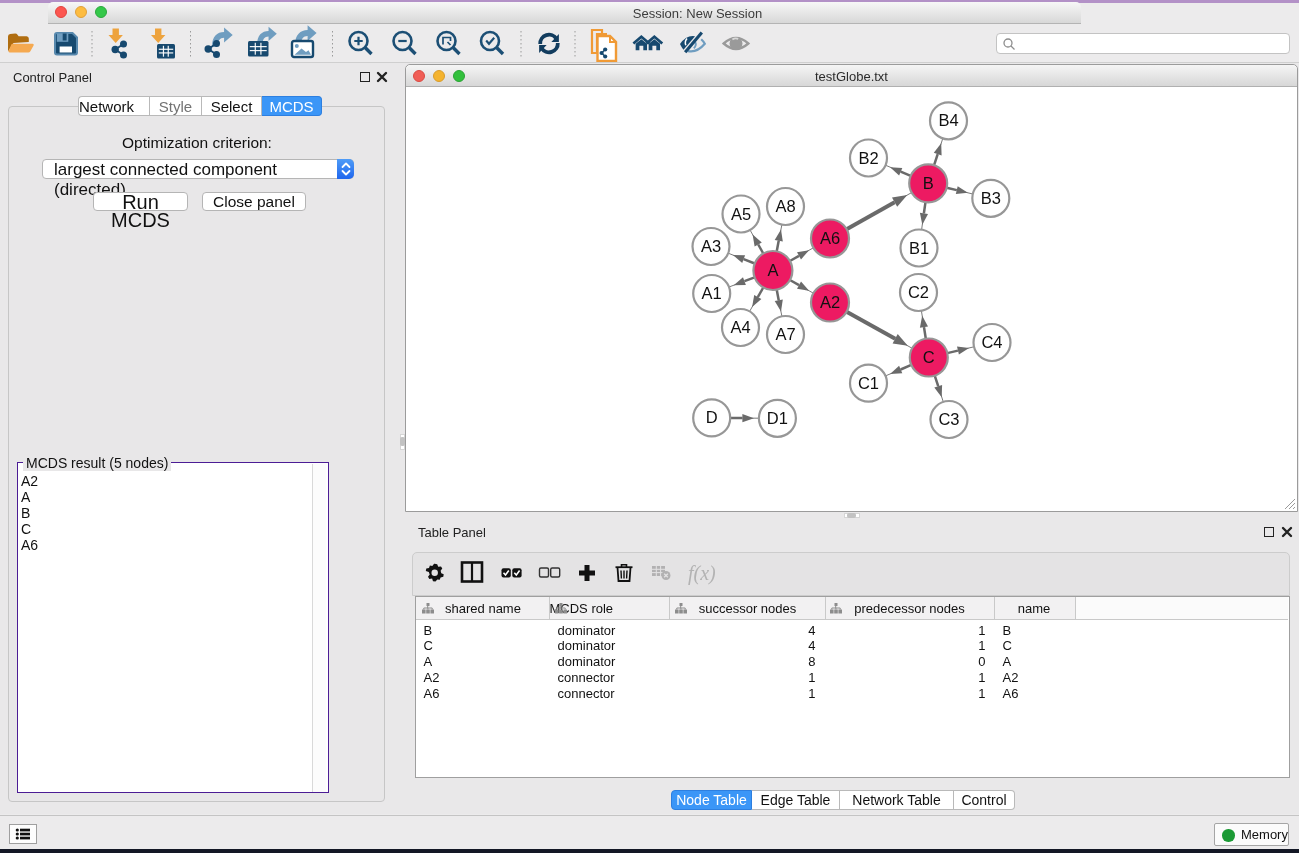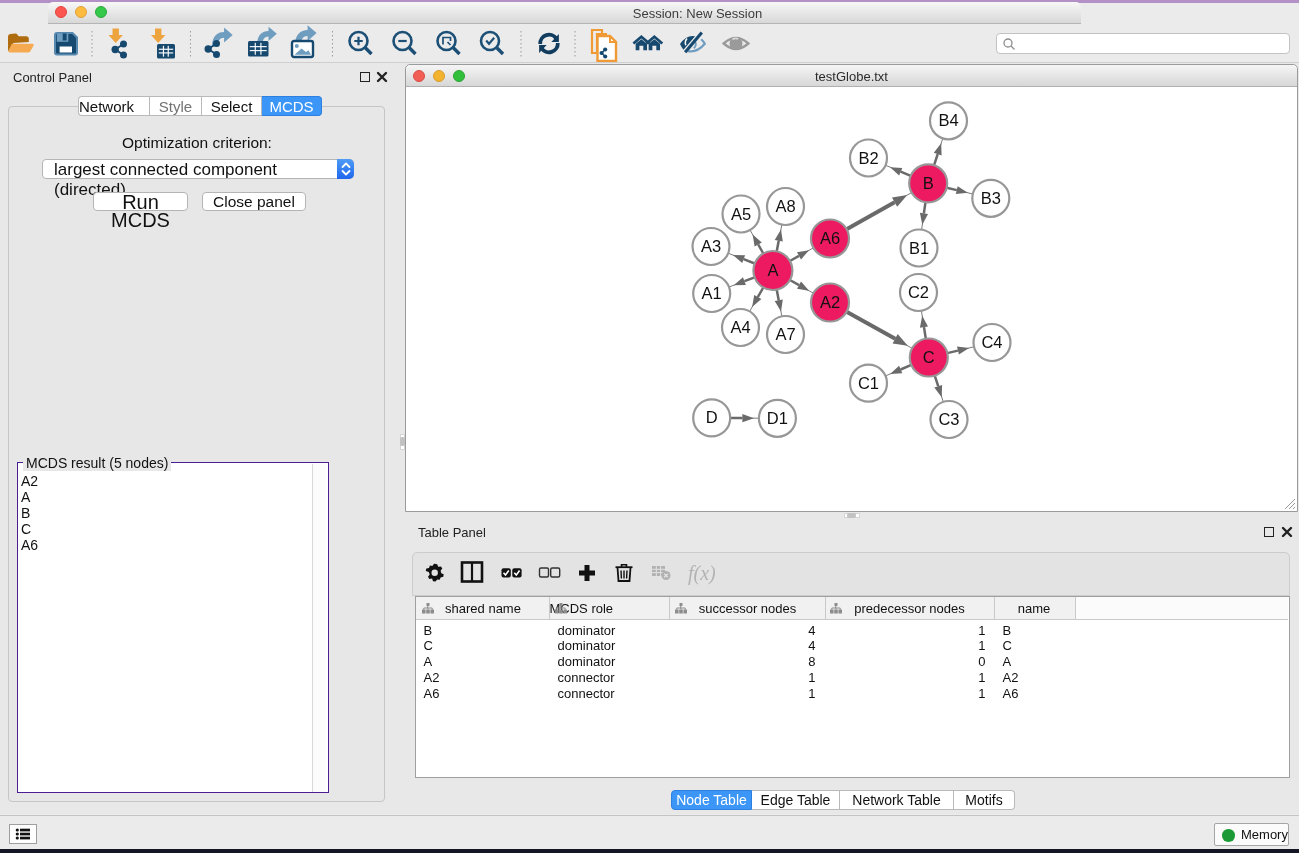--- a/index.html
+++ b/index.html
@@ -418,21 +418,21 @@
       <div class="abs" style="left:142px;top:89px;color:#111;">connector</div>
       <div class="abs" style="left:253px;top:89px;width:147px;text-align:right;color:#111;">1</div>
       <div class="abs" style="left:409px;top:89px;width:161px;text-align:right;color:#111;">1</div>
       <div class="abs" style="left:587px;top:89px;color:#111;">A6</div>
     </div>
 
   <div class="abs" style="left:266px;top:271px;height:20px;display:flex;font-size:14px;">
     <div style="width:81px;background:#3b96f7;border:1px solid #2d7fe0;border-radius:4px 0 0 4px;text-align:center;line-height:19px;color:#fff;">Node Table</div>
     <div style="width:88px;background:#fff;border:1px solid #b9b9b9;border-left:none;text-align:center;line-height:19px;color:#111;">Edge Table</div>
     <div style="width:114px;background:#fff;border:1px solid #b9b9b9;border-left:none;text-align:center;line-height:19px;color:#111;">Network Table</div>
-    <div style="width:61px;background:#fff;border:1px solid #b9b9b9;border-left:none;border-radius:0 4px 4px 0;text-align:center;line-height:19px;color:#111;">Motifs</div>
+    <div style="width:61px;background:#fff;border:1px solid #b9b9b9;border-left:none;border-radius:0 4px 4px 0;text-align:center;line-height:19px;color:#111;">Control</div>
   </div>
 </div>
 
 <div class="abs" style="left:0;top:815px;width:1299px;height:34px;background:#ecebec;border-top:1px solid #c4c4c4;">
   <div class="abs" style="left:9px;top:8px;width:28px;height:20px;background:#fdfdfd;border:1px solid #9f9f9f;">
     <svg width="26" height="18" viewBox="0 0 26 18">
         <g fill="#111">
           <circle cx="7.3" cy="5" r="1.6"></circle>
           <rect x="10" y="3.7" width="10" height="2.7"></rect>
           <circle cx="7.3" cy="9" r="1.6"></circle>

